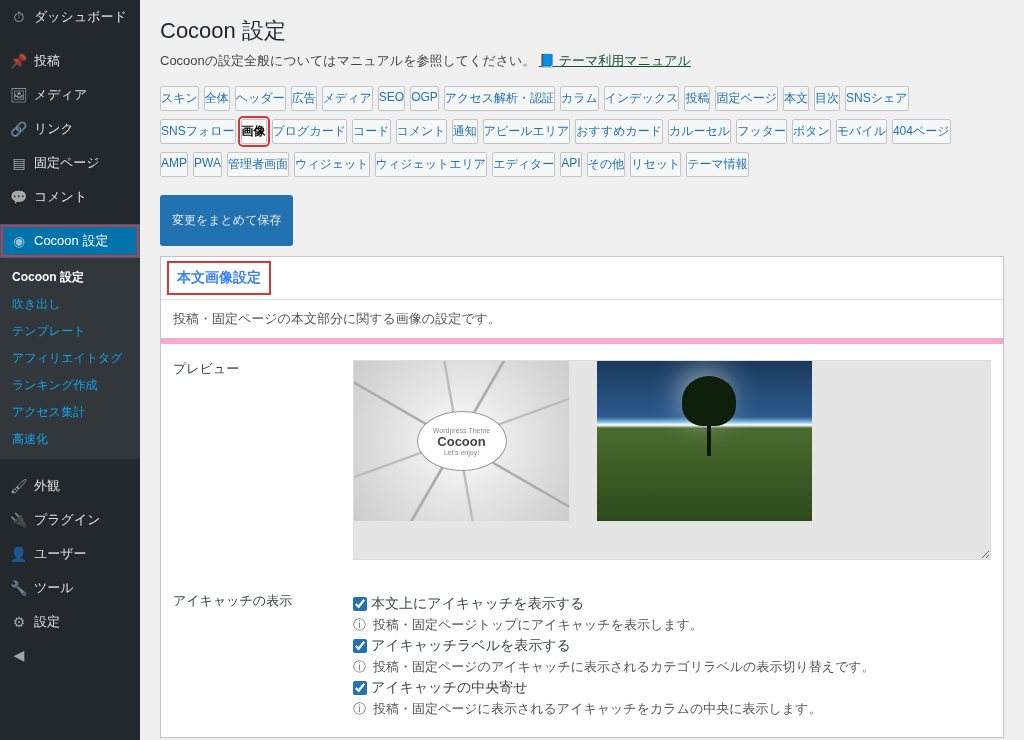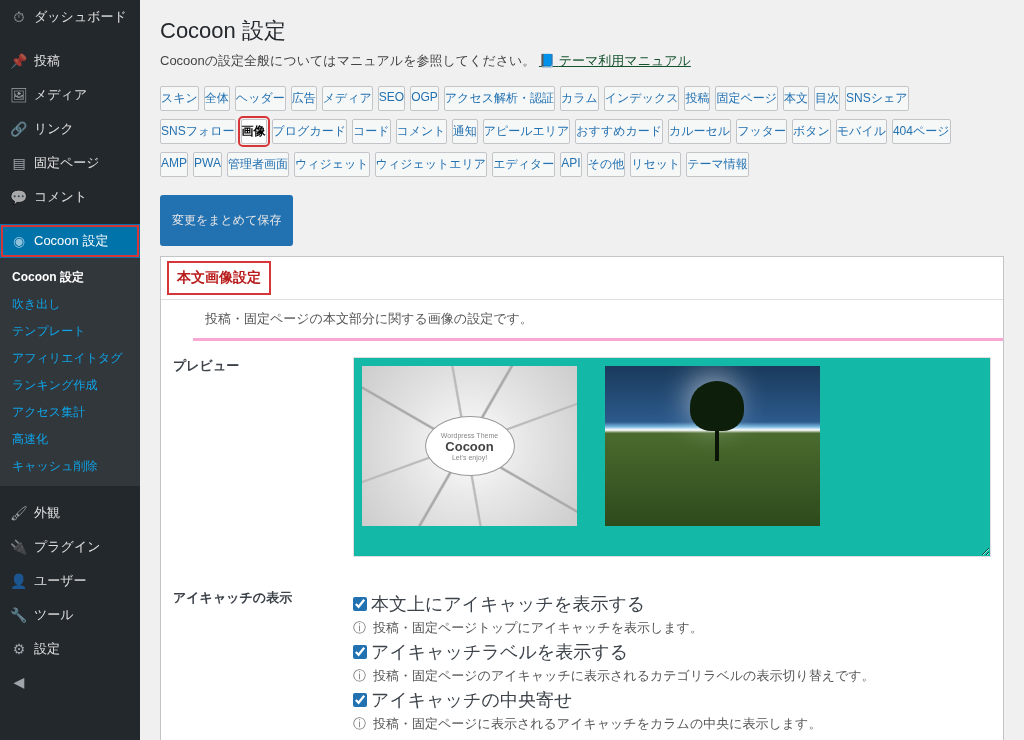--- a/index.html
+++ b/index.html
@@ -25,33 +25,33 @@
 
 .tabs { display: flex; flex-wrap: wrap; gap: 4px 5px; margin-bottom: 4px; }
 .tab { border: 1px solid #c3c4c7; background: #f6f7f7; padding: 3px 0; font-size: 12px; color: #2271b1; cursor: pointer; border-radius: 2px;}
 .tab.active { background: #fff; color: #000; font-weight: 600; position: relative; }
 .tab.highlighted { outline: 2px solid #d63638; outline-offset: 1px; }
 
 .save-btn { display: inline-block; background: #2271b1; color: #e5e5e5; border: none; padding: 17px 12px; font-size: 12px; border-radius: 3px; margin: 10px 0; cursor: pointer; }
 
 .panel { background: #fff; border: 1px solid #c3c4c7; }
 .panel-heading { padding: 10px 12px; border-bottom: 1px solid #e0e0e0; }
-.panel-heading span { display: inline-block; font-size: 14px; font-weight: 600; color: #b91c1c; }
+.panel-heading span { display: inline-block; font-size: 14px; font-weight: 600; color: #3b82f6; }
 .panel-heading.highlighted span { outline: 2px solid #d63638; outline-offset: 4px; padding: 2px 4px;}
-.panel-desc { padding: 10px 12px; color: #555; border-bottom: 3px solid #f9a8d4; margin-left: 32px;}
+.panel-desc { padding: 10px 12px; color: #555; border-bottom: 6px solid #f9a8d4;}
 
 .form-table { width: 100%; }
 .form-row { display: flex; padding: 16px 12px; align-items: flex-start; }
-.form-row .label { width: 180px; flex-shrink: 0; font-weight: 700; padding-right: 10px; }
+.form-row .label { width: 180px; flex-shrink: 0; font-weight: 400; padding-right: 10px; }
 .form-row .field { flex: 1; }
 
-.preview-area { border: 1px solid #ddd; padding: 8px; background: #14b8a6; display: flex; gap: 28px; position: relative; min-height: 200px; resize: both; overflow: auto; }
+.preview-area { border: 1px solid #ddd; background: #e5e5e5; display: flex; gap: 28px; position: relative; min-height: 200px; resize: both; overflow: auto; }
 .chk-line { display: flex; align-items: center; gap: 4px; margin: 3px 0; }
 .chk-line input[type=checkbox] { width: 14px; height: 14px; accent-color: #2271b1; }
-.chk-line label { cursor: pointer; font-size: 18px;}
+.chk-line label { cursor: pointer; font-size: 14px;}
 .info-line { display:flex; gap:6px; margin: 3px 0 3px 0px; color: #555; font-size: 13px;}
 .info-line .info-icon { width: 14px; color: #777; }
 .indent { margin-left: 0; }
 
 .thumb { width: 215px; height: 160px; background:#ddd; display:flex; align-items:center; justify-content:center; position:relative; overflow:hidden;}
 .thumb1 { background: radial-gradient(circle at 50% 50%, #fff 0%, #e8e8e8 40%, #ccc 100%);}
 .thumb1::before { content:''; position:absolute; inset:0; background:
   linear-gradient(30deg, transparent 48%, #aaa 48.5%, #aaa 49%, transparent 49.5%),
   linear-gradient(120deg, transparent 48%, #aaa 48.5%, #aaa 49%, transparent 49.5%),
   linear-gradient(80deg, transparent 48%, #bbb 48.5%, #bbb 49%, transparent 49.5%),
@@ -101,21 +101,20 @@
         <span>Cocoon 設定</span>
       </div>
     <div class="sub-items">
       <div class="sub-item current">Cocoon 設定</div>
       <div class="sub-item">吹き出し</div>
       <div class="sub-item">テンプレート</div>
       <div class="sub-item">アフィリエイトタグ</div>
       <div class="sub-item">ランキング作成</div>
       <div class="sub-item">アクセス集計</div>
       <div class="sub-item">高速化</div>
-      <div class="sub-item">キャッシュ削除</div>
     </div>
     <div style="height:10px"></div>
     <div class="side-item">
         <span class="icon">🖌</span>
         <span>外観</span>
       </div>
     <div class="side-item">
         <span class="icon">🔌</span>
         <span>プラグイン</span>
       </div>

